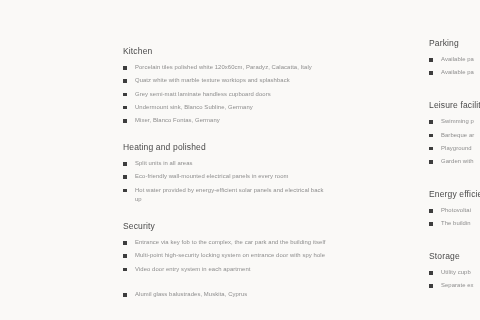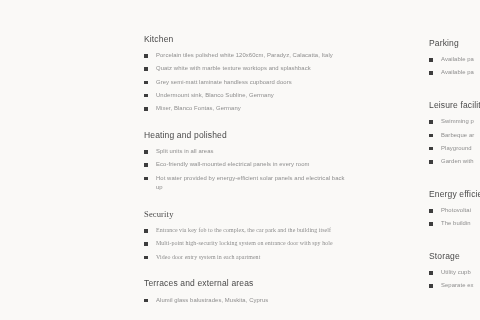--- a/index.html
+++ b/index.html
@@ -25,22 +25,23 @@
   
   .col {
     position: absolute;
     top: 0;
   }
   .col-left {
     left: -150px;
     width: 212px;
   }
   .col-mid {
-    left: 144px;
+    left: 123px;
     width: 205px;
+    margin-top: 12px;
   }
   .col-right {
     left: 429px;
     width: 160px;
   }
 
   
   .section {
     margin-bottom: 14px;
   }
@@ -192,40 +193,39 @@
           <span class="bullet"></span>
           <span class="txt">Eco-friendly wall-mounted electrical panels in every room</span>
         </li>
         <li class="spec-item">
           <span class="bullet"></span>
           <span class="txt">Hot water provided by energy-efficient solar panels and electrical back up</span>
         </li>
       </ul>
     </div>
 
-    <div class="section" style="margin-bottom:16px;font-family:Liberation Serif, serif;">
+    <div class="section" style="margin-bottom:16px;">
       <h3 class="section-title">Security</h3>
       <ul class="spec-list">
         <li class="spec-item">
           <span class="bullet"></span>
           <span class="txt">Entrance via key fob to the complex, the car park and the building itself</span>
         </li>
         <li class="spec-item">
           <span class="bullet"></span>
           <span class="txt">Multi-point high-security locking system on entrance door with spy hole</span>
         </li>
         <li class="spec-item">
           <span class="bullet"></span>
           <span class="txt">Video door entry system in each apartment</span>
         </li>
       </ul>
     </div>
 
     <div class="section">
-      <h3 class="section-title">Terraces and external areas</h3>
       <ul class="spec-list">
         <li class="spec-item">
           <span class="bullet"></span>
           <span class="txt">Alumil glass balustrades, Muskita, Cyprus</span>
         </li>
       </ul>
     </div>
 
   </div>
 

